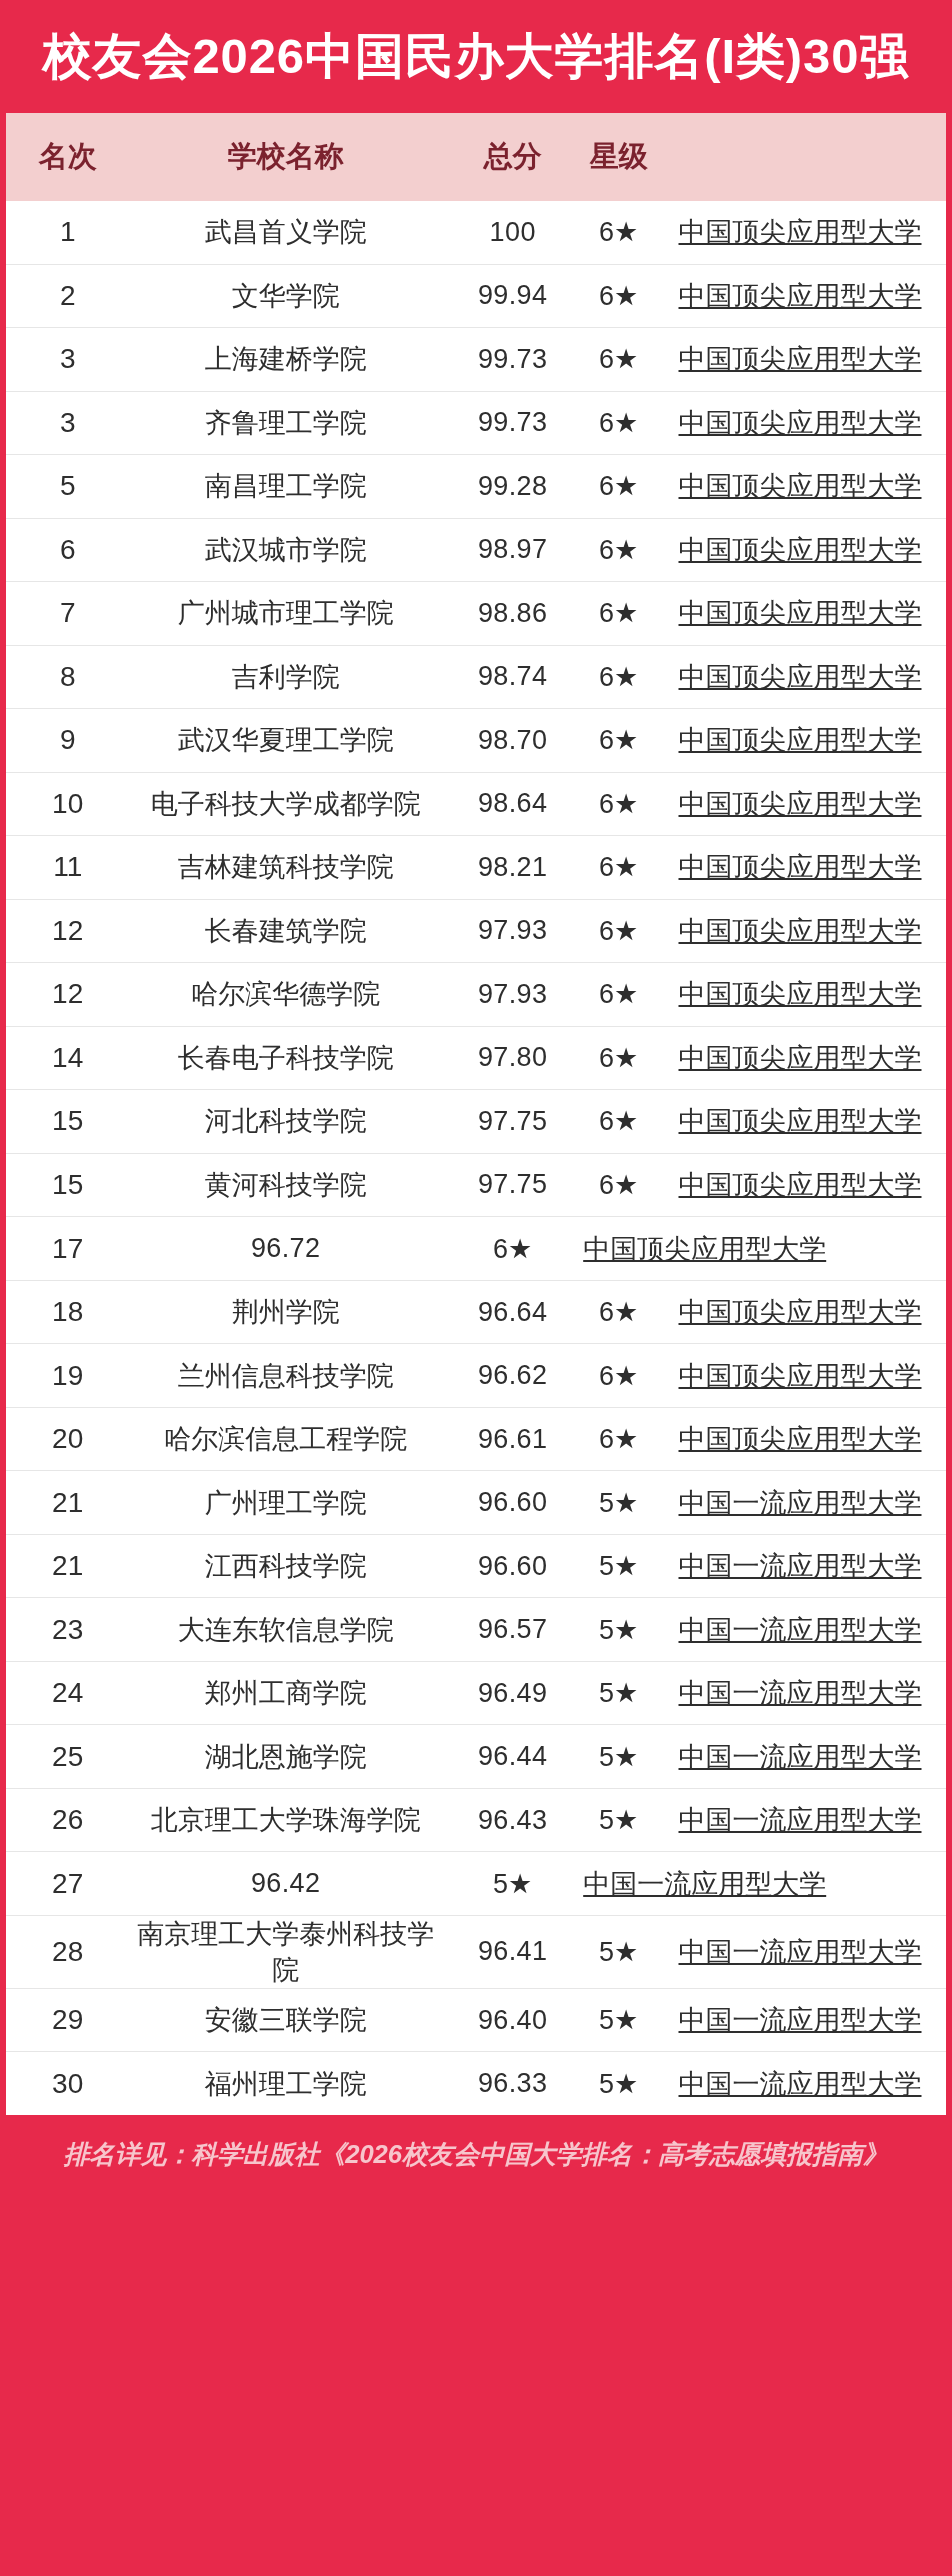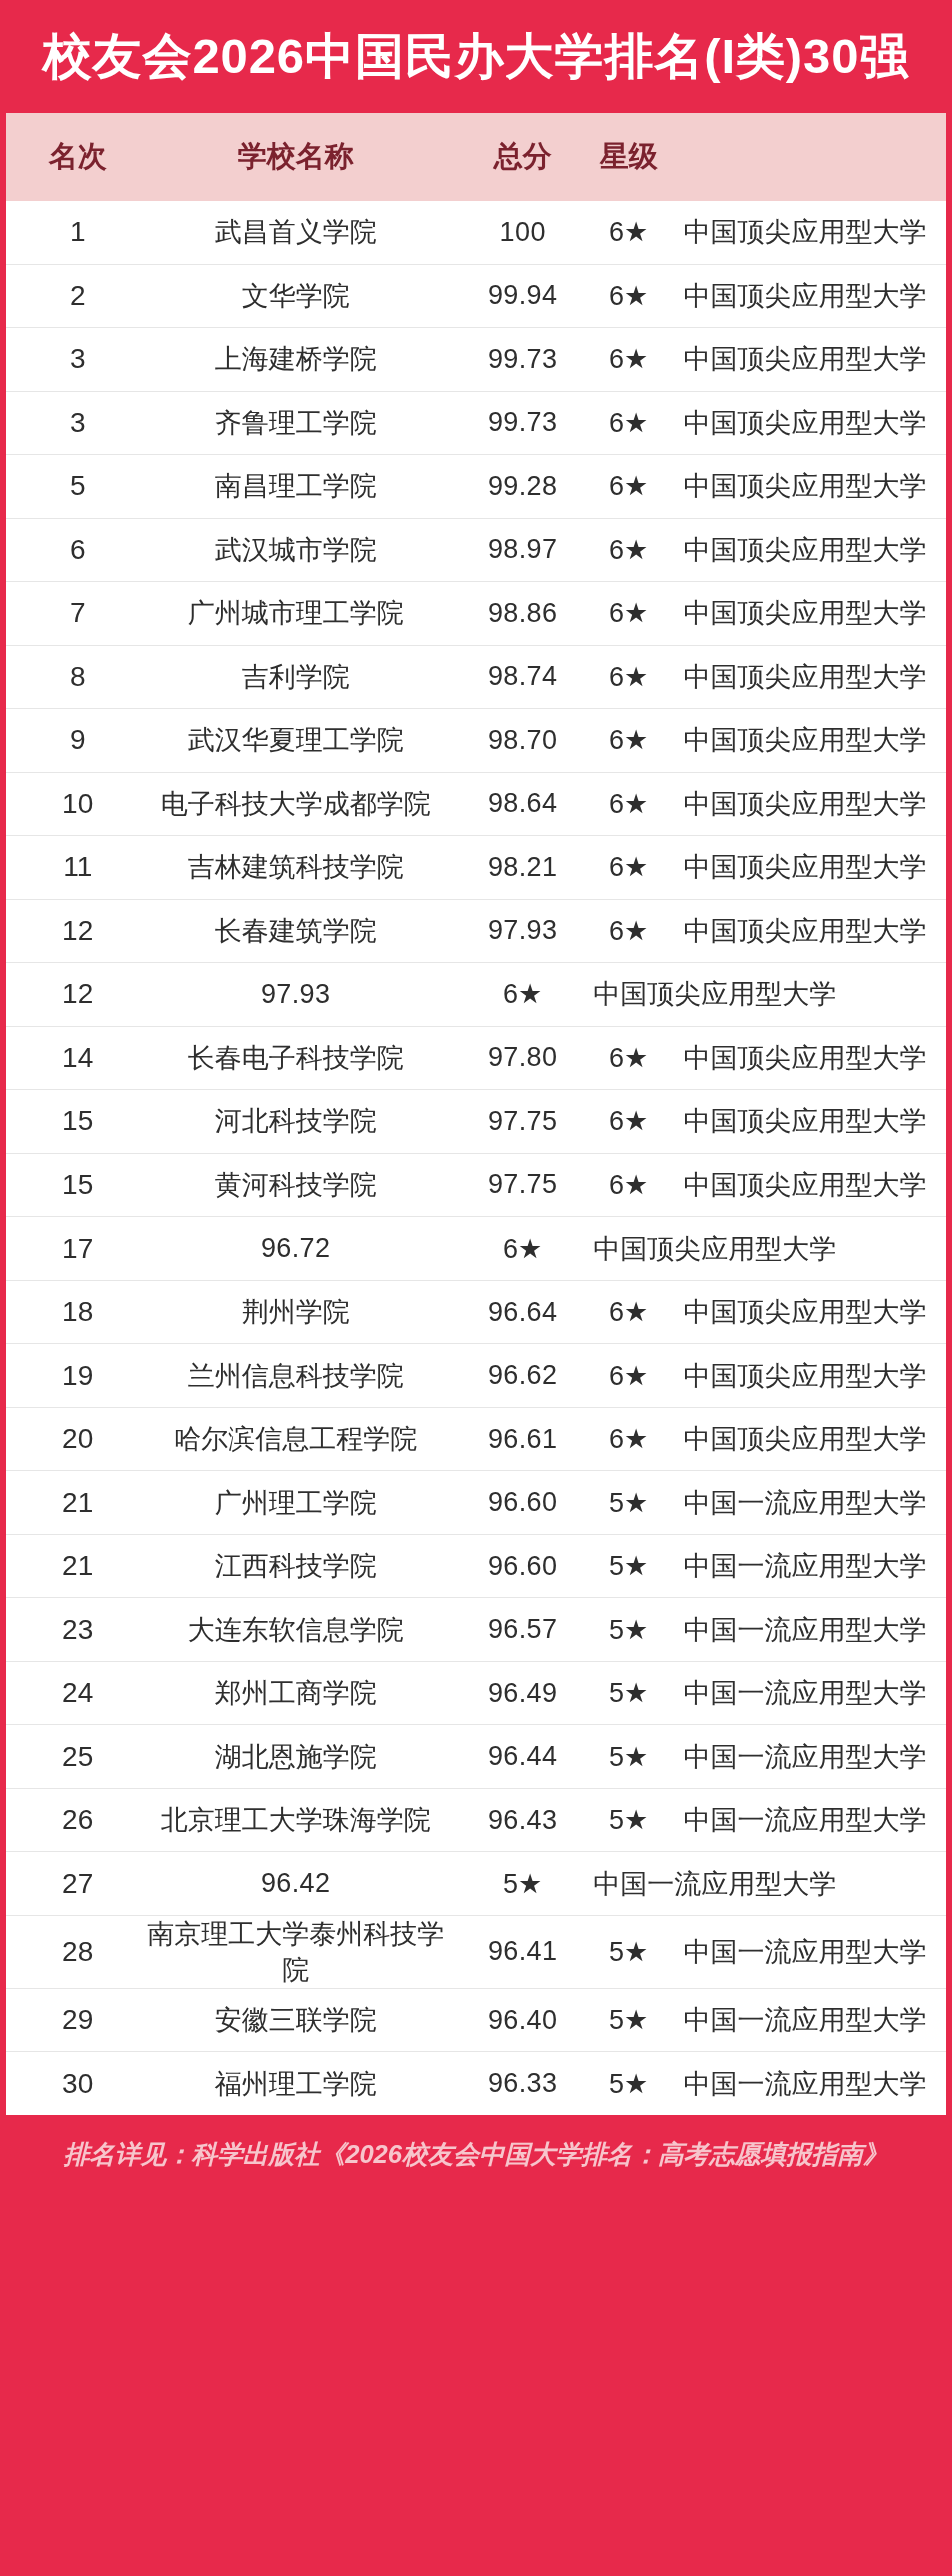--- a/index.html
+++ b/index.html
@@ -26,21 +26,20 @@
   
   .panel{
     margin:0 6.2px;flex:1 1 auto;
     background:var(--panel-bg,#ffffff);
     display:flex;flex-direction:column;
   }
   .grid-row{
     display:grid;
     grid-template-columns:123px 313px 141px 71px 1fr;
     align-items:center;
-    padding-left:10px;
   }
   .grid-row > div{text-align:center;}
 
   
   .col-header{
     height:88px;flex:0 0 88px;
     background:var(--header-pink,#f3cfcf);
     color:var(--header-text,#7b222e);
     font-size:29px;font-weight:bold;
   }
@@ -50,21 +49,21 @@
   .table-row{
     flex:1 1 0;
     color:var(--row-text,#2e2e2e);
     font-size:27px;
     background:#ffffff;
   }
   .table-row + .table-row{border-top:0.9px solid var(--divider,#e6e6e6);}
   .cell-rank{font-size:28px;}
   .cell-score{letter-spacing:0.4px;}
   .cell-star{white-space:nowrap;}
-  .cell-level{white-space:nowrap;}
+  .cell-level{white-space:nowrap;text-decoration:underline;}
 
   
   .footer-band{
     height:78px;flex:0 0 78px;
     display:flex;align-items:center;justify-content:center;
     background:var(--brand-red,#e7294b);
   }
   .footer-band p{
     margin:0;color:var(--footer-text,#f7c5cc);
     font-size:25.6px;font-weight:bold;white-space:nowrap;font-style:italic;
@@ -168,20 +167,21 @@
   </div>
         <div class="grid-row table-row">
     <div class="cell-rank">12</div>
     <div class="cell-name">长春建筑学院</div>
     <div class="cell-score">97.93</div>
     <div class="cell-star">6★</div>
     <div class="cell-level">中国顶尖应用型大学</div>
   </div>
         <div class="grid-row table-row">
     <div class="cell-rank">12</div>
+    <div class="cell-name">哈尔滨华德学院</div>
     <div class="cell-score">97.93</div>
     <div class="cell-star">6★</div>
     <div class="cell-level">中国顶尖应用型大学</div>
   </div>
         <div class="grid-row table-row">
     <div class="cell-rank">14</div>
     <div class="cell-name">长春电子科技学院</div>
     <div class="cell-score">97.80</div>
     <div class="cell-star">6★</div>
     <div class="cell-level">中国顶尖应用型大学</div>

